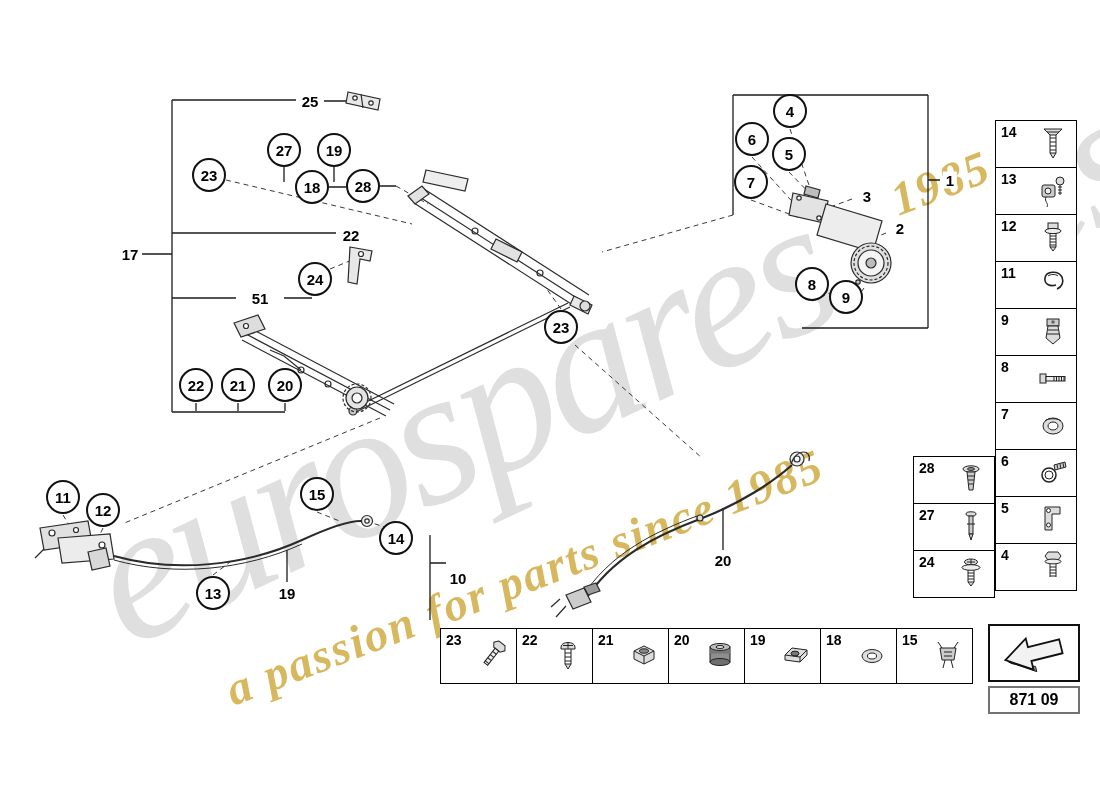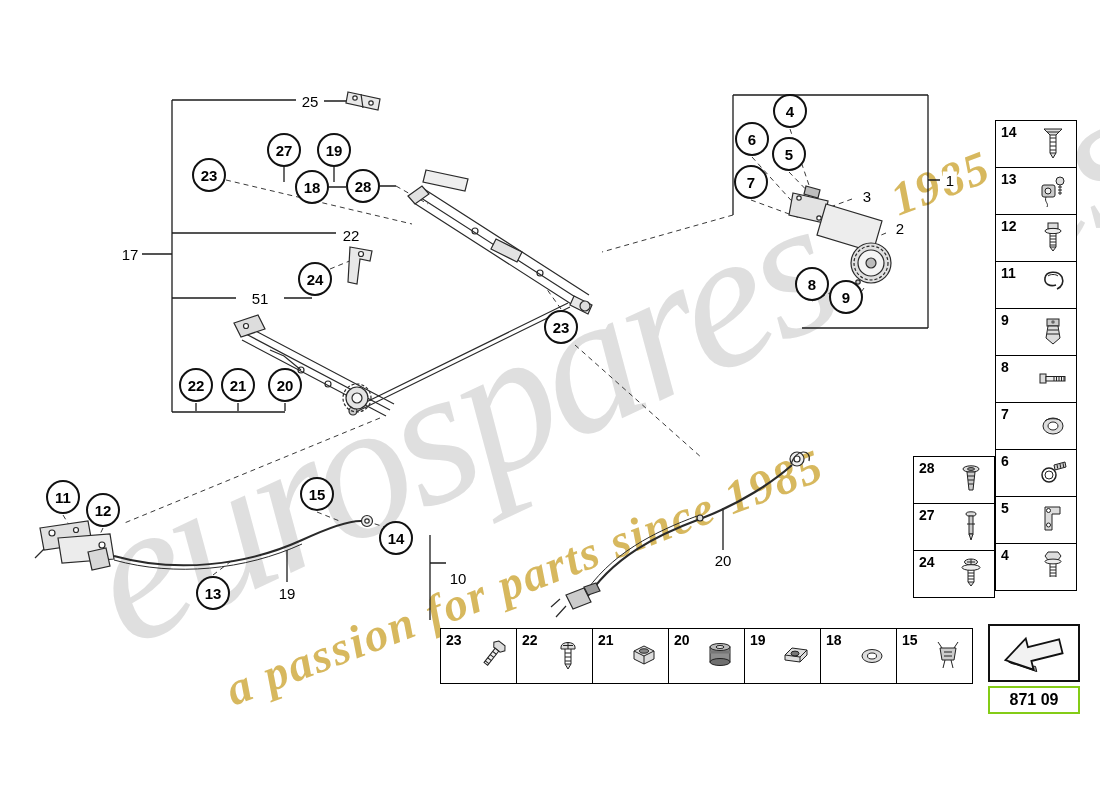--- a/index.html
+++ b/index.html
@@ -15,40 +15,40 @@
   .wm-tag{left:228px;top:668px;font-size:47px;color:rgba(206,168,58,0.82);font-weight:bold;
            transform:rotate(-21deg);transform-origin:0 50%;letter-spacing:2px;}
   .wm-year{left:893px;top:178px;font-size:47px;color:rgba(206,168,58,0.82);font-weight:bold;
            transform:rotate(-21deg);transform-origin:0 50%;letter-spacing:2px;}
   
   .art{position:absolute;left:0;top:0;z-index:1;}
   
   .co{position:absolute;width:34px;height:34px;border:2px solid #111;border-radius:50%;
       background:#fff;display:flex;align-items:center;justify-content:center;
       font-weight:bold;font-size:15px;z-index:2;box-sizing:border-box;}
-  .pl{position:absolute;transform:translate(-50%,-50%);font-weight:normal;font-size:15px;
+  .pl{position:absolute;transform:translate(-50%,-50%);font-weight:bold;font-size:15px;
       z-index:2;background:#fff;padding:0 3px;}
   
   .lcol{position:absolute;z-index:3;}
   .cell{position:relative;width:82px;height:48px;background:#fff;border:1px solid #000;
         margin-top:-1px;box-sizing:border-box;}
   .cell:first-child{margin-top:0;}
   .cell .n,.bcell .n{position:absolute;left:5px;top:3px;font-weight:bold;font-size:14px;}
   .cell .ic{position:absolute;right:8px;top:50%;transform:translateY(-50%);width:30px;height:38px;}
   .brow{position:absolute;left:440px;top:628px;display:flex;z-index:3;}
   .bcell{position:relative;width:77px;height:56px;background:#fff;border:1px solid #000;
          margin-left:-1px;box-sizing:border-box;}
   .bcell:first-child{margin-left:0;}
   .bcell .ic{position:absolute;right:9px;top:50%;transform:translateY(-50%);width:30px;height:38px;}
   
   .nav-box{position:absolute;left:988px;top:624px;width:92px;height:58px;background:#fff;
            border:2px solid #111;z-index:3;box-sizing:border-box;display:flex;
            align-items:center;justify-content:center;}
   .code-box{position:absolute;left:988px;top:686px;width:92px;height:28px;background:#fff;
-           border:2px solid #84cc16;z-index:3;box-sizing:border-box;display:flex;
+           border:2px solid #737373;z-index:3;box-sizing:border-box;display:flex;
            align-items:center;justify-content:center;font-weight:bold;font-size:16px;}
 </style>
 </head>
 <body>
 
 <div class="stage">
 
   <div class="wm wm-main">eurospares</div>
   <div class="wm wm-corner">es</div>
   <div class="wm wm-tag">a passion for parts since 1985</div>

